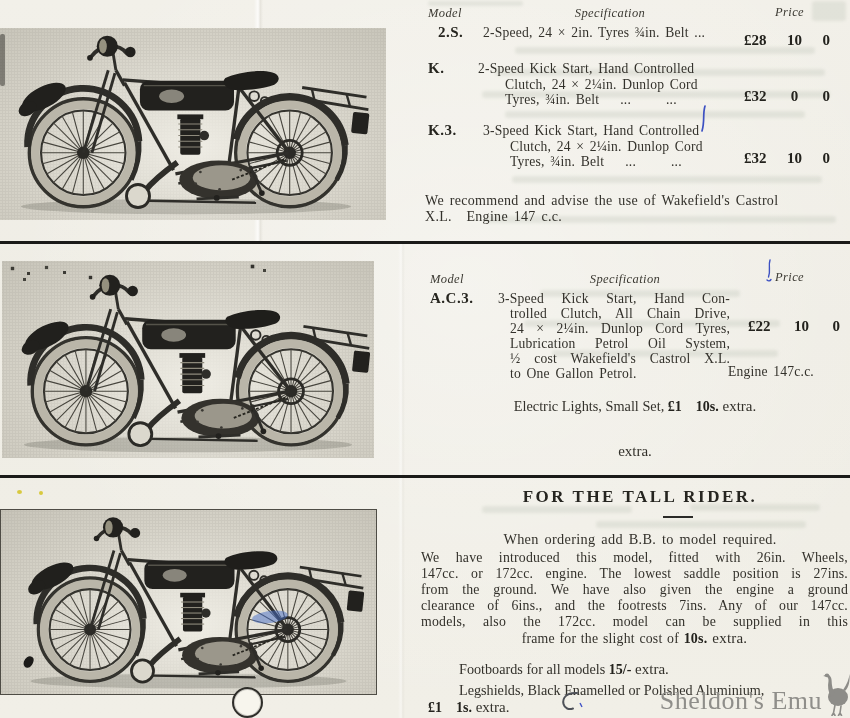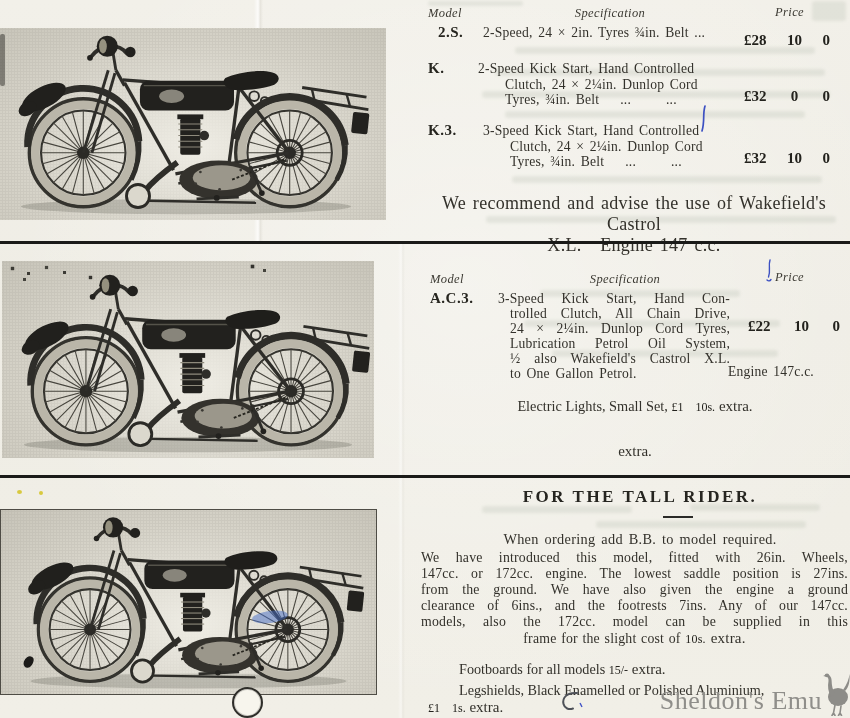--- a/index.html
+++ b/index.html
@@ -19,22 +19,22 @@
       radial-gradient(rgba(60,58,50,.07) 1px, transparent 1.3px);
     background-size:auto,3px 3px;
   }
   .photo svg{display:block;width:100%;height:100%;}
   .colhdr{font-style:italic;font-size:12.5px;color:#3c3a33;letter-spacing:.4px;}
   .model{font-weight:bold;font-size:15px;letter-spacing:.5px;color:#26251f;}
   .specline{font-size:13.6px;line-height:15.5px;letter-spacing:.2px;word-spacing:2px;}
   .ind{padding-left:27px;}
   .j{text-align:justify;text-align-last:justify;}
   .price{display:flex;justify-content:space-between;font-weight:bold;font-size:15px;color:#23221d;}
-  .note{text-align:center;font-size:18px;letter-spacing:.3px;word-spacing:2px;}
-  .b{font-weight:normal;font-size:12px;color:#23221d;}
+  .note{text-align:left;font-size:14px;letter-spacing:.3px;word-spacing:2px;}
+  .b{font-weight:bold;font-size:14px;color:#23221d;}
   .post{font-size:15px;}
   .center{text-align:center;}
   .heading{font-weight:bold;font-size:17px;letter-spacing:2.5px;color:#262520;}
   .subhead{font-size:14.3px;letter-spacing:.3px;word-spacing:2px;}
   .paraline{font-size:13.8px;line-height:16px;letter-spacing:.2px;word-spacing:1px;}
   .divider{left:0;width:850px;height:3px;background:#1a1a18;}
   .ghost{position:absolute;height:7px;background:#8f9c89;opacity:.16;filter:blur(1.4px);border-radius:3px;pointer-events:none;}
   .crease{pointer-events:none;background:linear-gradient(90deg,transparent,rgba(255,255,255,.75) 45%,rgba(120,115,100,.10) 70%,transparent);}
   .watermark{font-size:26px;color:#8f8e8a;letter-spacing:.5px;text-align:right;z-index:30;}
   .punch{border-radius:50%;background:#f7f5ed;border:2px solid #2e2d29;box-shadow:inset 0 0 0 1px rgba(0,0,0,.18);z-index:20;}
@@ -220,21 +220,21 @@
   <div class="abs colhdr" style="left:430px;top:272px;">Model</div>
   <div class="abs colhdr center" style="left:545px;top:272px;width:160px;">Specification</div>
   <div class="abs colhdr" style="left:775px;top:270px;">Price</div>
 
   <div class="abs model" style="left:430px;top:290px;">A.C.3.</div>
   <div class="abs" style="left:498px;top:291px;width:232px;">
     <div class="specline j" style="line-height:15px;">3-Speed Kick Start, Hand Con-</div>
     <div class="specline j ind" style="line-height:15px;padding-left:12px;">trolled Clutch, All Chain Drive,</div>
     <div class="specline j ind" style="line-height:15px;padding-left:12px;">24 × 2¼in. Dunlop Cord Tyres,</div>
     <div class="specline j ind" style="line-height:15px;padding-left:12px;">Lubrication Petrol Oil System,</div>
-    <div class="specline j ind" style="line-height:15px;padding-left:12px;">½ also Wakefield's Castrol X.L.</div>
+    <div class="specline j ind" style="line-height:15px;padding-left:12px;">½ cost Wakefield's Castrol X.L.</div>
     <div class="specline ind" style="line-height:15px;padding-left:12px;">to One Gallon Petrol.</div>
   </div>
   <div class="abs price" style="left:748px;top:318px;width:92px;">
     <span>£22</span>
       <span>10</span>
       <span>0</span>
   </div>
   <div class="abs specline" style="left:728px;top:364px;width:110px;">Engine 147c.c.</div>
 
   <div class="abs center" style="left:425px;top:398px;width:420px;font-size:14.3px;">

